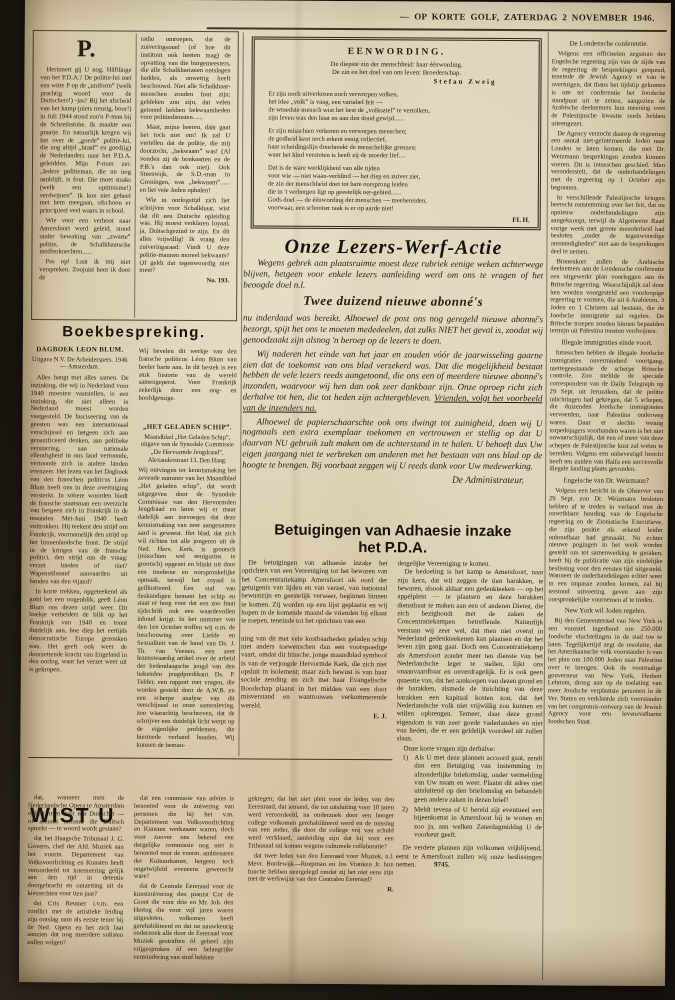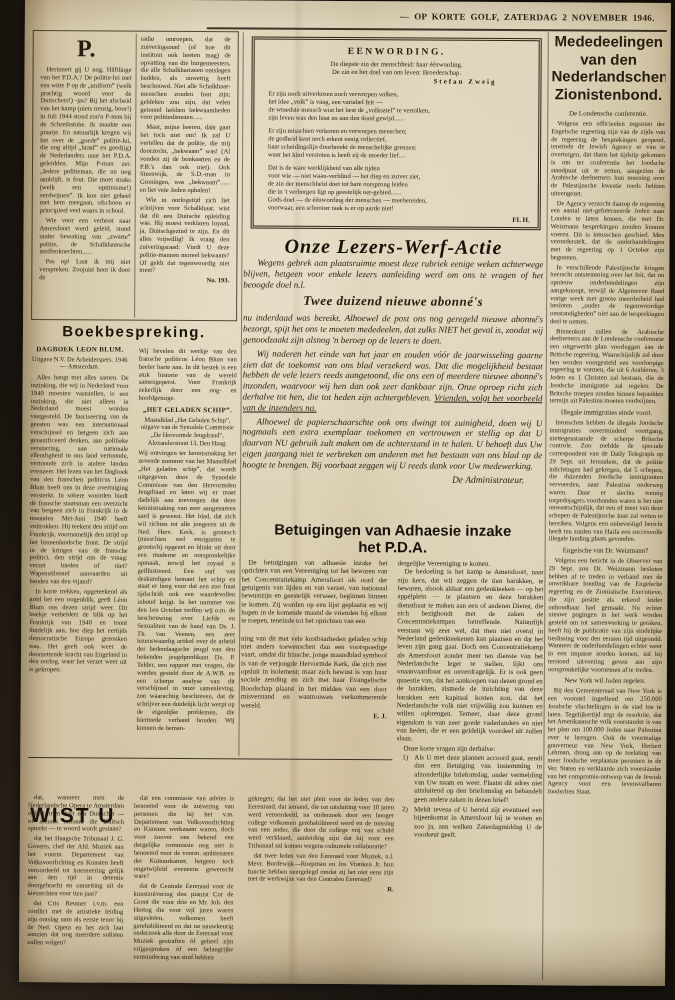--- a/index.html
+++ b/index.html
@@ -107,21 +107,21 @@
   <div class="abs small justi paras clip" style="left:8px;top:347px;width:98px;height:408px;">
     <div class="rev-head">DAGBOEK LEON BLUM.</div>
     <div class="rev-imprint">Uitgave N.V. De Arbeiderspers. 1946 — Amsterdam.</div>
     <div>
         <p>Alles hangt met alles samen. De inzinking, die wij in Nederland voor 1940 moesten vaststellen, is een inzinking, die niet alleen in Nederland moest worden vastgesteld. De fasciseering van de geesten was een internationaal verschijnsel en hetgeen zich aan genazificeerd denken, aan politieke verstarring, aan nationale ellendigheid in ons land vertoonde, vertoonde zich in andere landen evenzeer. Het lezen van het Dagboek van den franschen politicus Léon Blum heeft ons in deze overtuiging versterkt. In sobere woorden biedt de fransche staatsman een overzicht van hetgeen zich in Frankrijk in de maanden Mei-Juni 1940 heeft voltrokken. Hij teekent den strijd om Frankrijk, voornamelijk den strijd op het binnenlandsche front. De strijd in de kringen van de fransche politici, den strijd om de vraag: verzet bieden of niet? Wapenstilstand aanvaarden uit handen van den vijand?</p>
         <p>In korte trekken, opgeteekend als gold het een oogenblik, geeft Léon Blum ons dezen strijd weer. Dit boekje verheldert de blik op het Frankrijk van 1940 en toont duidelijk aan, hoe diep het eertijds democratische Europa gezonken was. Het geeft ook weer de doorzettende kracht van Engeland in den oorlog, waar het verzet weer uit is gekropen.</p>
       </div>
   </div>
   <div class="abs small justi paras flow clip" style="left:116px;top:347px;width:98px;height:408px;">
     <p>Wij bevelen dit werkje van den fransche politicus Léon Blum van heeler harte aan. In dit bestek is een stuk historie van de wereld samengeperst. Voor Frankrijk zekerlijk door een oog- en hoofdgetuige.</p>
-    <div class="rev-head" style="margin-top:5px;">„HET GELADEN SCHIP”.</div>
+    <div class="rev-head" style="margin-top:22px;">„HET GELADEN SCHIP”.</div>
     <div class="rev-imprint">Maandblad „Het Geladen Schip”, uitgave van de Synodale Commissie „De Hervormde Jeugdraad”, Alexanderstraat 13, Den Haag.</div>
     <div>
         <p>Wij ontvingen ter kennismaking het zevende nummer van het Maandblad „Het geladen schip”, dat wordt uitgegeven door de Synodale Commissie van den Hervormden Jeugdraad en laten wij er maar dadelijk aan toevoegen dat deze kennismaking van zeer aangenamen aard is geweest. Het blad, dat zich wil richten tot alle jongeren uit de Ned. Herv. Kerk, is grootsch (misschien wel eenigszins te grootsch) opgezet en blinkt uit door een moderne en oorspronkelijke opmaak, terwijl het royaal is geïllustreerd. Een staf van deskundigen bemant het schip en staat er borg voor dat een zoo fraai tijdschrift ook een waardevollen inhoud krijgt. In het nummer van den 1en October troffen wij o.m. de beschouwing over Liefde en Sexualiteit van de hand van Ds. J. Th. van Veenen, een zeer lezenswaardig artikel over de arbeid der hedendaagsche jeugd van den bekenden jeugdpredikant Ds. P. Telder, een rapport met vragen, die worden gesteld door de A.W.B. en een scherpe analyse van dit verschijnsel in onze samenleving, zoo waarachtig beschreven, dat de schrijver een duidelijk licht werpt op de eigenlijke problemen, die hiermede verband houden. Wij kunnen de beman-</p>
       </div>
   </div>
 
   <div class="abs een-box" style="left:227px;top:36px;width:290px;height:192px;">
     <div class="een-title">EENWORDING.</div>
     <div class="een-motto">
         <div>De diepste zin der menschheid: haar éénwording.</div>
@@ -178,20 +178,24 @@
     <p style="margin:0;text-indent:7px;">De bedoeling is het kamp te Amersfoort, naar zijn kern, dat wil zeggen de tien barakken, te bewaren, alsook aldaar een gedenkteeken — op het appèlplein — te plaatsen en deze barakken dienstbaar te maken aan een of anderen Dienst, die zich bezighoudt met de zaken de Concentratiekampen betreffende. Natuurlijk verstaan wij zeer wel, dat men niet overal in Nederland gedenkteekenen kan plaatsen en dat het leven zijn gang gaat. Doch een Concentratiekamp als Amersfoort zonder meer ten dienste van het Nederlandsche leger te stellen, lijkt ons onaanvaardbaar en onverdragelijk. Er is ook geen quaestie van, dat het aankoopen van dezen grond en de barakken, alsmede de inrichting van deze barakken een kapitaal kosten zou, dat het Nederlandsche volk niet vrijwillig zou kunnen en willen opbrengen. Temeer, daar deze grond eigendom is van zeer goede vaderlanders en niet van lieden, die er een geldelijk voordeel uit zullen slaan.</p>
     <p class="qline" style="text-indent:7px;">Onze korte vragen zijn derhalve:</p>
     <div class="qitem">
       <span class="qnum">1)</span>
       <span class="qtext">Als U met deze plannen accoord gaat, zendt dan een Betuiging van Instemming in afzonderlijke briefomslag, onder vermelding van Uw naam en weer. Plaatst dit adres niet uitsluitend op den briefomslag en behandelt geen andere zaken in dezen brief!</span>
     </div>
     <div class="qitem">
       <span class="qnum">2)</span>
       <span class="qtext">Meldt tevens of U bereid zijt eventueel een bijeenkomst in Amersfoort bij te wonen en zoo ja, aan welken Zaterdagmiddag U de voorkeur geeft.</span>
     </div>
+    <p style="margin:5px 0 0 0;text-indent:7px;">
+      <span>De verdere plannen zijn volkomen vrijblijvend, eerst te Amersfoort zullen wij onze beslissingen nemen.</span>
+      <span class="tailnum">9745.</span>
+    </p>
   </div>
 
   <div class="abs hrule" style="top:758px;left:8px;width:364px;border-top-width:1px;"></div>
 
   <div class="abs sans wist-title" style="left:10px;top:804px;">WIST U</div>
   <div class="abs wist small justi paras clip" style="left:8px;top:794px;width:96px;height:182px;">
     <div>
         <p>dat, wanneer men de Nederlandsche Opera te Amsterdam opbelt, men door een Duitscher — of althans iemand die Duitsch spreekt — te woord wordt gestaan?</p>
         <p>dat het Haagsche Tribunaal J. G. Goverts, chef der Afd. Muziek aan het voorm. Departement van Volksvoorlichting en Kunsten heeft veroordeeld tot interneering gelijk aan den tijd in detentie doorgebracht en ontzetting uit de kiesrechten voor tien jaar?</p>
         <p>dat Cris Reumer i.v.m. een conflict met de artistieke leiding zijn ontslag nam als eerste tenor bij de Ned. Opera en het zich laat aanzien dat nog meerdere solisten zullen volgen?</p>
@@ -205,26 +209,20 @@
   </div>
   <div class="abs wist small justi paras flow clip" style="left:228px;top:794px;width:146px;height:182px;">
     <div>
         <p>gekregen; dat het niet pleit voor de leden van den Eerenraad, dat iemand, die tot uitsluiting voor 10 jaren werd veroordeeld, na onderzoek door een hooger college volkomen gerehabiliteerd werd en de misslag van een ander, die door dit college vrij van schuld werd verklaard, aanleiding zijn dat hij voor een Tribunaal zal komen wegens cultureele collaboratie?</p>
         <p>dat twee leden van den Eereraad voor Muziek, n.l. Mevr. Bordewijk—Roepman en Jos Vranken Jr. hun functie hebben neergelegd omdat zij het niet eens zijn met de werkwijze van den Centralen Eereraad?</p>
       </div>
     <div class="sig-right">R.</div>
   </div>
 
   <div class="abs zion clip" style="left:527px;top:30px;width:114px;height:948px;">
-    <div class="sans zion-title">
-        <div>Mededeelingen</div>
-        <div>van den</div>
-        <div>Nederlandschen</div>
-        <div>Zionistenbond.</div>
-      </div>
     <div class="zion-sub" style="margin-top:7px;">De Londensche conferentie.</div>
     <div class="justi">
         <p>Volgens een officieelen zegsman der Engelsche regeering zijn van de zijde van de regeering de besprekingen geopend, teneinde de Jewish Agency er van te overtuigen, dat thans het tijdstip gekomen is om ter conferentie het Joodsche standpunt uit te zetten, aangezien de Arabische deelnemers hun meening over de Palestijnsche kwestie reeds hebben uiteengezet.</p>
         <p>De Agency verzocht daarop de regeering een aantal niet-geïnterneerde Joden naar Londen te laten komen, die met Dr. Weizmann besprekingen zouden kunnen voeren. Dit is intusschen geschied. Men veronderstelt, dat de onderhandelingen met de regeering op 1 October zijn begonnen.</p>
         <p>In verschillende Palestijnsche kringen heerscht ontstemming over het feit, dat nu opnieuw onderhandelingen zijn aangeknoopt, terwijl de Algemeene Raad vorige week met groote meerderheid had besloten „onder de tegenwoordige omstandigheden” niet aan de besprekingen deel te nemen.</p>
         <p>Binnenkort zullen de Arabische deelnemers aan de Londensche conferentie een uitgewerkt plan voorleggen aan de Britsche regeering. Waarschijnlijk zal door hen worden voorgesteld een voorloopige regeering te vormen, die uit 6 Arabieren, 3 Joden en 1 Christen zal bestaan, die de Joodsche immigratie zal regelen. De Britsche troepen zouden binnen bepaalden termijn uit Palestina moeten verdwijnen.</p>
       </div>
     <div class="zion-sub">Illegale immigraties einde voort.</div>
     <div class="justi">
         <p>Intusschen hebben de illegale Joodsche immigraties onverminderd voortgang, niettegenstaande de scherpe Britsche controle. Zoo meldde de speciale correspondent van de Daily Telegraph op 29 Sept. uit Jeruzalem, dat de politie inlichtingen had gekregen, dat 5 schepen, die duizenden Joodsche immigranten vervoerden, naar Palestina onderweg waren. Daar er slechts weinig torpedojagers voorhanden waren is het niet onwaarschijnlijk, dat een of meer van deze schepen de Palestijnsche kust zal weten te bereiken. Volgens een onbevestigd bericht heeft ten zuiden van Haifa een succesvolle illegale landing plaats gevonden.</p>

